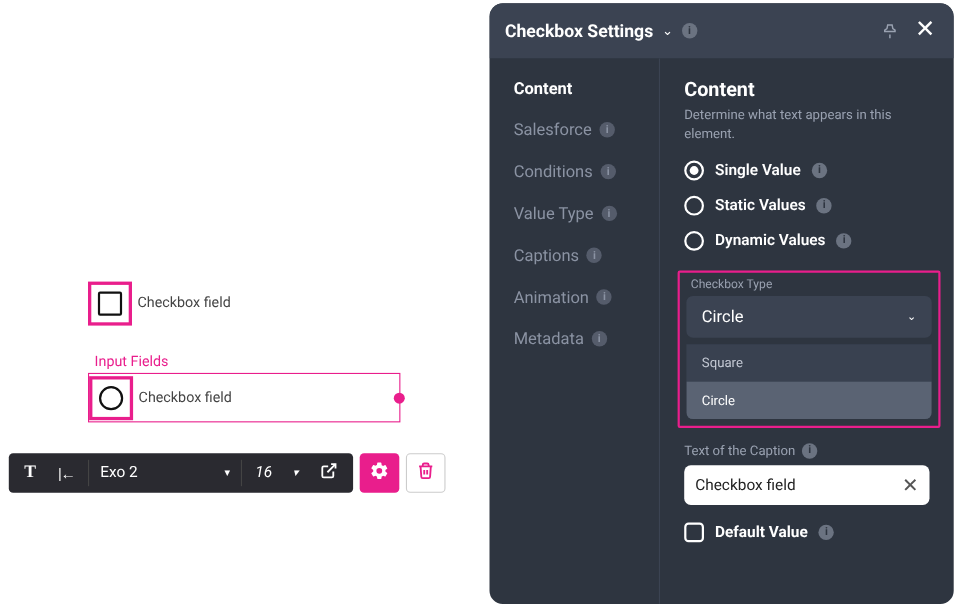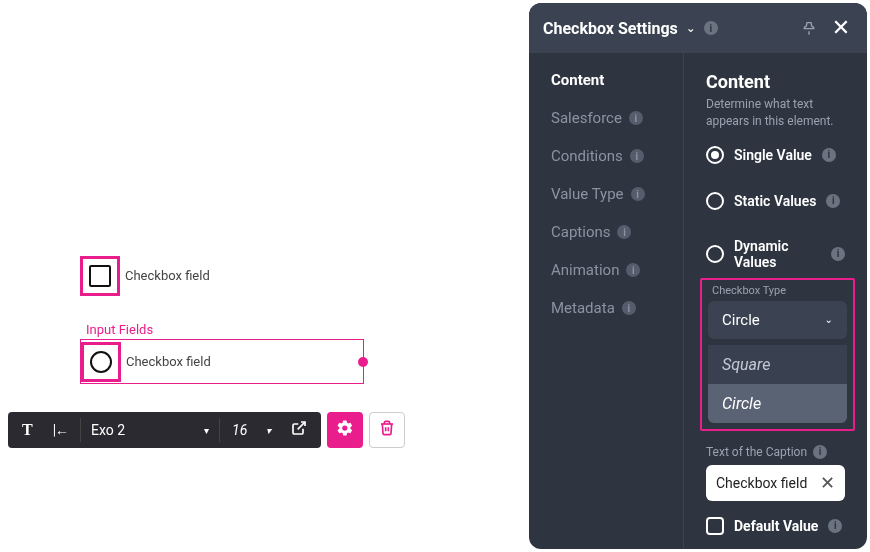--- a/index.html
+++ b/index.html
@@ -30,51 +30,51 @@
     .tb-seg.ext { padding: 4px 8px; }
     .tb-txt { font-size: 14px; }
     .tb-chev { font-size: 10px; }
     .tb-pink { width: 36px; height: 36px; background: #e91e8c; color: #fff; border-radius: 4px; display: flex; align-items: center; justify-content: center; cursor: pointer; }
     .tb-del { width: 36px; height: 36px; border: 1px solid #ccc; border-radius: 4px; display: flex; align-items: center; justify-content: center; cursor: pointer; color: #e91e8c; background:#fff; }
     .text-icon { font-family: serif; font-weight: bold; font-size: 16px; }
     .indent-icon { font-size: 14px; letter-spacing: -1px; }
     .ext-icon svg { stroke: #fff; }
 
     
-    .panel { position: absolute; right: 3px; top: 3px; width: 338px; height: 546px; background: #2e3540; border-radius: 12px; color: #fff; display: flex; flex-direction: column; overflow: hidden; }
+    .panel { position: absolute; right: 3px; top: 3px; width: 422px; height: 546px; background: #2e3540; border-radius: 12px; color: #fff; display: flex; flex-direction: column; overflow: hidden; }
     .panel-header { background: #3b4352; height: 50px; display: flex; align-items: center; padding: 0 14px; gap: 8px; border-radius: 12px 12px 0 0; }
     .panel-title { font-size: 16px; font-weight: 700; }
     .chev-down { font-size: 12px; }
     .info-badge { width: 14px; height: 14px; background: #6b7381; color: #2e3540; border-radius: 50%; font-size: 10px; font-weight: bold; display: inline-flex; align-items: center; justify-content: center; flex-shrink: 0; }
     .hdr-spacer { flex: 1; }
     .pin-btn, .close-btn { width: 24px; height: 24px; display: flex; align-items: center; justify-content: center; cursor: pointer; color: #9aa2b1; }
     .close-btn { color: #fff; }
     .close-x { font-size: 22px; line-height: 1; }
 
     .panel-body { display: flex; flex: 1; overflow: hidden; }
     .side-nav { width: 155px; padding: 18px 0 0 22px; display: flex; flex-direction: column; gap: 20px; border-right: 1px solid #3b4352; }
     .nav-item { font-size: 15px; color: #8b93a3; display: flex; align-items: center; gap: 7px; cursor: pointer; }
     .nav-item.active { color: #fff; font-weight: 700; }
     .nav-item .info-badge { background: #555c6b; color: #8b93a3; }
 
     .content-pane { flex: 1; padding: 18px 22px 10px 22px; overflow: visible; }
     .cp-title { font-size: 18px; font-weight: 700; margin-bottom: 4px; }
     .cp-sub { font-size: 12px; color: #9aa2b1; margin-bottom: 16px; line-height: 1.4; }
 
-    .radio-group { display: flex; flex-direction: column; gap: 28px; margin-bottom: 8px; }
+    .radio-group { display: flex; flex-direction: column; gap: 14px; margin-bottom: 18px; }
     .radio-row { display: flex; align-items: center; gap: 10px; cursor: pointer; }
     .radio-outer { width: 18px; height: 18px; border: 2.5px solid #fff; border-radius: 50%; display: flex; align-items: center; justify-content: center; flex-shrink: 0; }
     .radio-inner { width: 8px; height: 8px; background: #fff; border-radius: 50%; }
     .radio-label { font-size: 14px; font-weight: 600; }
 
     .pink-box { border: 2.5px solid #e91e8c; border-radius: 2px; padding: 4px 6px 6px; margin-bottom: 14px; margin-left: -6px; margin-right: -10px; }
     .field-label-sm { font-size: 11px; color: #9aa2b1; margin-bottom: 4px; padding-left: 4px; }
     .select-box { background: #3b4352; border-radius: 6px; height: 38px; display: flex; align-items: center; justify-content: space-between; padding: 0 14px; font-size: 15px; cursor: pointer; }
     .opt-list { background: #394150; border-radius: 0 0 6px 6px; margin-top: 6px; overflow: hidden; }
-    .opt { padding: 10px 14px; font-size: 16px; color: #c4c9d4; cursor: pointer; font-style: italic; }
+    .opt { padding: 10px 14px; font-size: 12px; color: #c4c9d4; cursor: pointer; }
     .opt.sel { background: #5a6373; color: #fff; }
 
     .caption-label { font-size: 12px; color: #9aa2b1; display: flex; align-items: center; gap: 6px; margin-bottom: 6px; }
     .text-input { width: 100%; height: 36px; background: #fff; border-radius: 6px; display: flex; align-items: center; padding: 0 10px; color: #222; font-size: 14px; margin-bottom: 16px; }
     .text-input .val { flex: 1; }
     .text-input .clr { cursor: pointer; font-size: 18px; color: #555; }
 
     .chk-row { display: flex; align-items: center; gap: 10px; }
     .chk-box { width: 18px; height: 18px; border: 2px solid #fff; border-radius: 4px; flex-shrink: 0; }
     .chk-label { font-size: 14px; font-weight: 700; }

